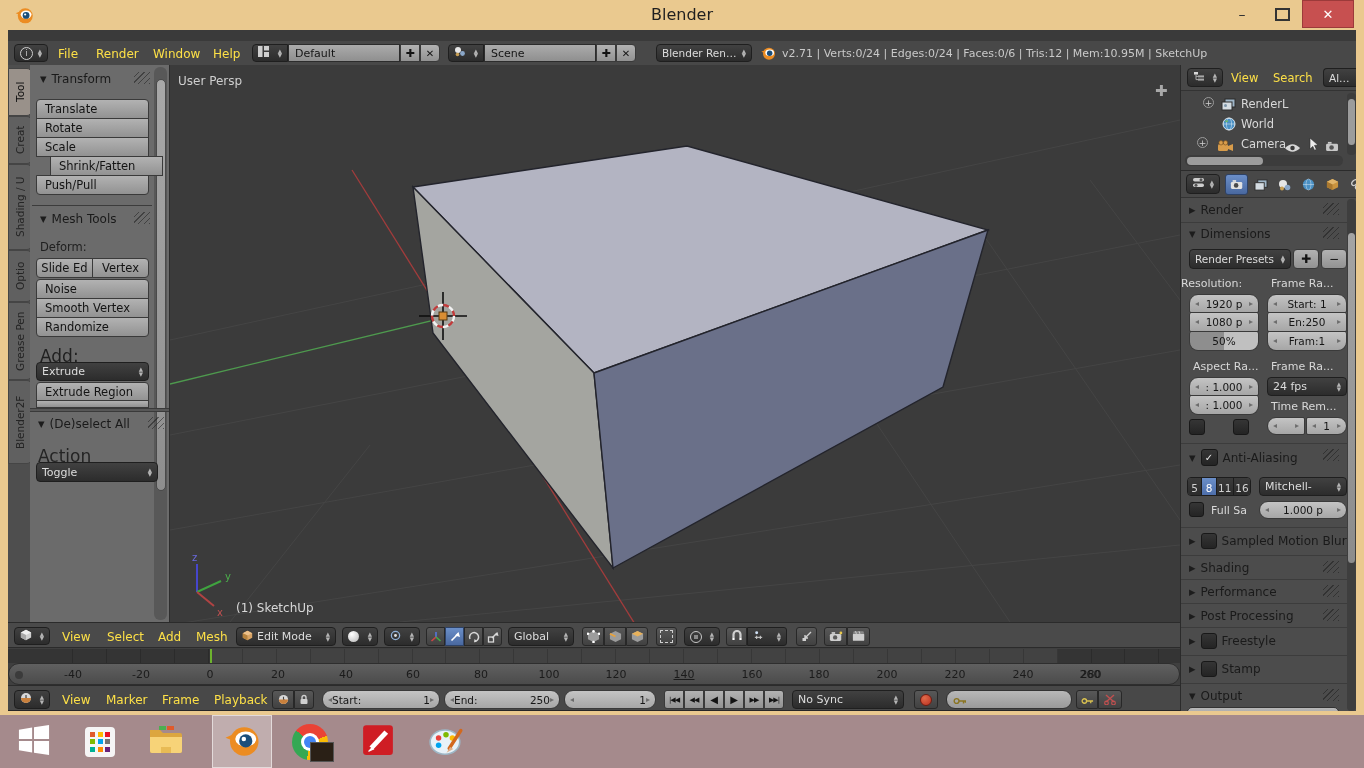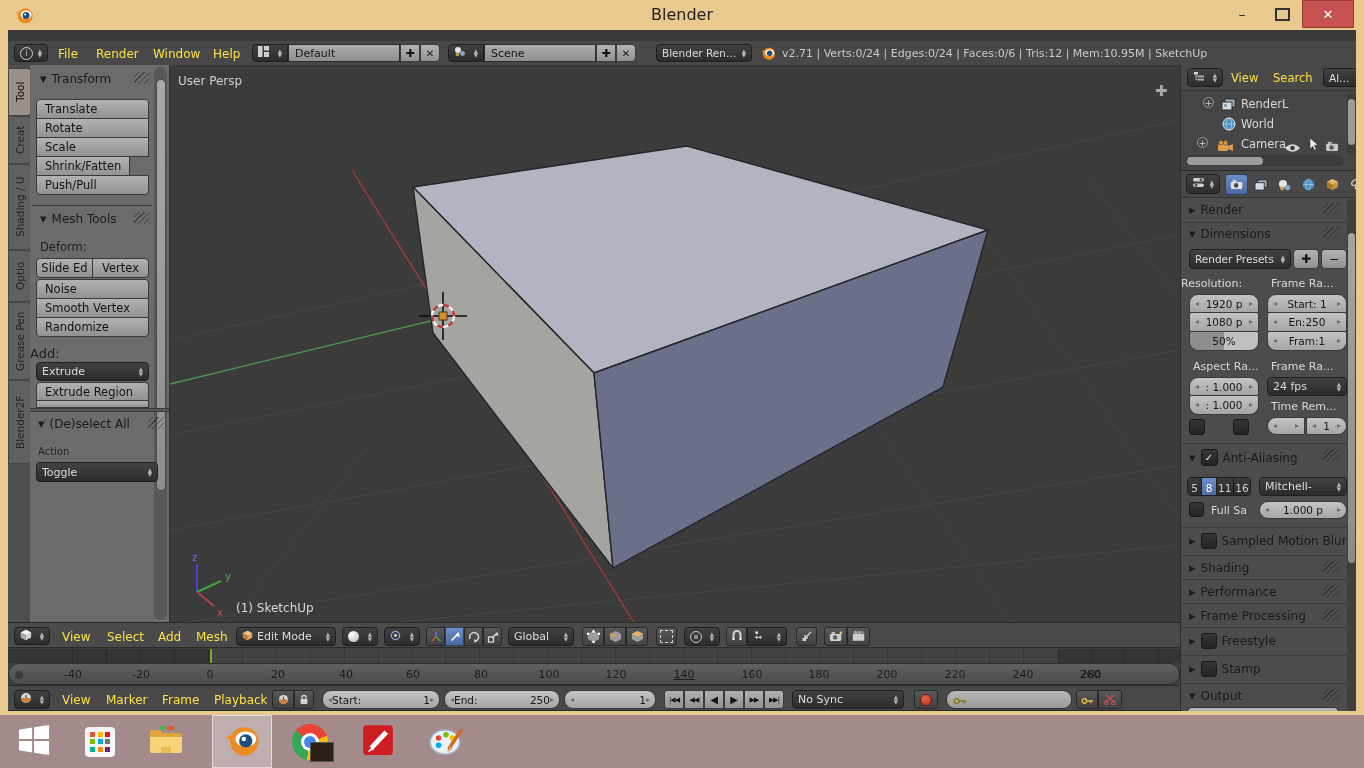--- a/index.html
+++ b/index.html
@@ -140,53 +140,53 @@
     </div>
 
     <div class="ab ph" style="left:10px;top:7px">
         <span class="tri">▼</span>
         <span>Transform</span>
       </div>
     <span class="ab grip" style="left:104px;top:7px;width:16px;height:12px"></span>
     <div class="ab btn btnL" style="left:6px;top:34px;width:113px;height:20px;border-radius:4px 4px 0 0">Translate</div>
     <div class="ab btn btnL" style="left:6px;top:53px;width:113px;height:20px">Rotate</div>
     <div class="ab btn btnL" style="left:6px;top:72px;width:113px;height:20px">Scale</div>
-    <div class="ab btn btnL" style="left:6px;top:91px;width:94px;height:20px">Shrink/Fatten</div>
+    <div class="ab btn btnL" style="left:20px;top:91px;width:113px;height:20px">Shrink/Fatten</div>
     <div class="ab btn btnL" style="left:6px;top:110px;width:113px;height:20px;border-radius:0 0 4px 4px">Push/Pull</div>
     <div class="ab sep" style="left:2px;top:140px;width:120px"></div>
 
     <div class="ab ph" style="left:10px;top:147px">
         <span class="tri">▼</span>
         <span>Mesh Tools</span>
       </div>
     <span class="ab grip" style="left:104px;top:147px;width:16px;height:12px"></span>
     <span class="ab" style="left:10px;top:175px;font-size:11.5px;color:#202020">Deform:</span>
     <div class="ab btn" style="left:6px;top:193px;width:57px;height:20px;border-radius:4px 0 0 4px">Slide Ed</div>
     <div class="ab btn" style="left:62px;top:193px;width:57px;height:20px;border-radius:0 4px 4px 0">Vertex</div>
     <div class="ab btn btnL" style="left:6px;top:214px;width:113px;height:20px;border-radius:4px 4px 0 0">Noise</div>
     <div class="ab btn btnL" style="left:6px;top:233px;width:113px;height:20px">Smooth Vertex</div>
     <div class="ab btn btnL" style="left:6px;top:252px;width:113px;height:20px;border-radius:0 0 4px 4px">Randomize</div>
-    <span class="ab" style="left:0;top:281px;font-size:13px;color:#202020">Add:</span>
+    <span class="ab" style="left:10px;top:281px;font-size:17px;color:#202020">Add:</span>
     <div class="ab dd" style="left:6px;top:297px;width:113px;height:19px">
       <span class="val">Extrude</span>
       <span class="updn">
           <span>▲</span>
           <span>▼</span>
         </span>
     </div>
     <div class="ab btn btnL" style="left:6px;top:317px;width:113px;height:19px;border-radius:4px 4px 0 0">Extrude Region</div>
     <div class="ab btn" style="left:6px;top:335px;width:113px;height:8px"></div>
 
     <div class="ab" style="left:0;top:343px;width:140px;height:4px;background:#575757;border-top:1px solid #3a3a3a;border-bottom:1px solid #3a3a3a"></div>
     <div class="ab ph" style="left:8px;top:352px">
         <span class="tri">▼</span>
         <span>(De)select All</span>
       </div>
     <span class="ab grip" style="left:118px;top:352px;width:16px;height:12px"></span>
-    <span class="ab" style="left:8px;top:381px;font-size:10px;color:#242424">Action</span>
+    <span class="ab" style="left:8px;top:381px;font-size:17px;color:#242424">Action</span>
     <div class="ab dd" style="left:6px;top:397px;width:122px;height:20px">
       <span class="val">Toggle</span>
       <span class="updn">
           <span>▲</span>
           <span>▼</span>
         </span>
     </div>
   </div>
 
   <div class="ab" style="left:170px;top:65px;width:1010px;height:557px;background:#3b3b3b;overflow:hidden">
@@ -779,21 +779,21 @@
     <span class="ab grip" style="left:142px;top:390px;width:16px;height:12px"></span>
     <div class="ab sep" style="left:0;top:408px;width:176px"></div>
     <div class="ab ph" style="left:8px;top:414px">
         <span class="tri">▶</span>
         <span>Performance</span>
       </div>
     <span class="ab grip" style="left:142px;top:414px;width:16px;height:12px"></span>
     <div class="ab sep" style="left:0;top:432px;width:176px"></div>
     <div class="ab ph" style="left:8px;top:438px">
         <span class="tri">▶</span>
-        <span>Frame Processing</span>
+        <span>Post Processing</span>
       </div>
     <span class="ab grip" style="left:142px;top:438px;width:16px;height:12px"></span>
     <div class="ab sep" style="left:0;top:456px;width:176px"></div>
     <div class="ab ph" style="left:8px;top:462px">
       <span class="tri">▶</span>
       <span class="cb" style="width:14px;height:14px"></span>
       <span>Freestyle</span>
     </div>
     <div class="ab sep" style="left:0;top:484px;width:176px"></div>
     <div class="ab ph" style="left:8px;top:490px">

